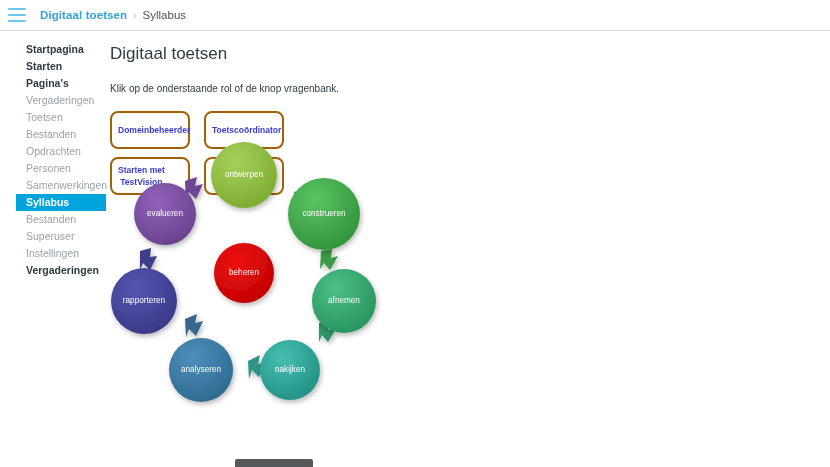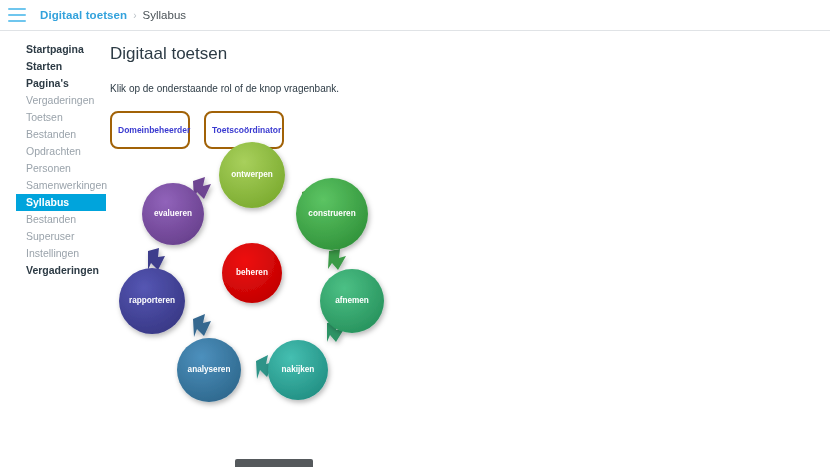--- a/index.html
+++ b/index.html
@@ -108,25 +108,24 @@
     cursor: pointer;
     padding: 0 6px;
   }
   .w1 { width: 80px; margin-right: 14px; }
   .w2 { width: 80px; margin-right: 14px; }
   .w3 { width: 80px; }
 
   
   #diagram {
     position: absolute;
-    left: 8px;
+    left: 0px;
     top: 108px;
     width: 300px;
     height: 280px;
-    font-weight: bold;
   }
   #diagram svg { display: block; }
   .node-label {
     fill: #ffffff;
     font-family: "Liberation Sans", sans-serif;
     font-size: 8.2px;
     text-anchor: middle;
     dominant-baseline: middle;
     pointer-events: none;
   }
@@ -180,20 +179,31 @@
 
     <div id="buttons">
       <div class="btn-row">
         <div class="role-btn w1">
           <span>Domeinbeheerder</span>
         </div>
         <div class="role-btn w3">
           <span>Toetscoördinator</span>
         </div>
       </div>
+      <div class="btn-row">
+        <div class="role-btn w1">
+          <span>
+            <span>Starten met</span><br>
+            <span>TestVision</span>
+          </span>
+        </div>
+        <div class="role-btn w2">
+          <span>Vragenbank</span>
+        </div>
+      </div>
     </div>
 
     <div id="diagram">
       <svg width="300" height="280" viewBox="0 0 300 280">
         <defs>
           <radialGradient id="g0" cx="38%" cy="30%" r="78%">
             <stop offset="0%" stop-color="#a8d05c"></stop>
               <stop offset="100%" stop-color="#7aaa2e"></stop>
           </radialGradient>
           <radialGradient id="g1" cx="38%" cy="30%" r="78%">

